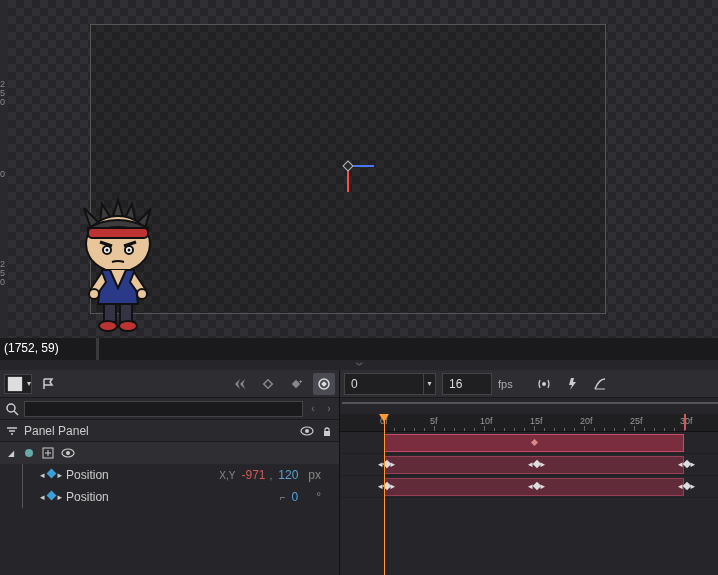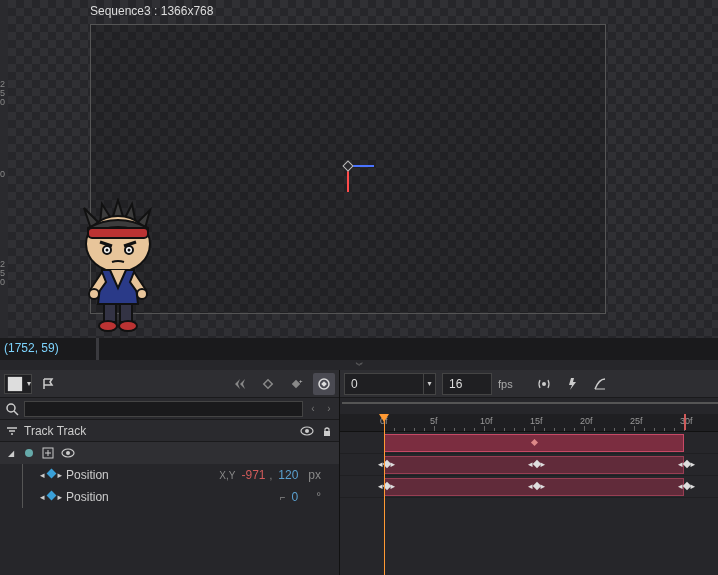--- a/index.html
+++ b/index.html
@@ -87,21 +87,21 @@
     position: absolute;
     left: 72px; top: 198px;
     width: 92px; height: 136px;
   }
   .sprite svg { width: 100%; height: 100%; }
   
   .statusbar {
     position: absolute;
     left: 0; top: 338px; right: 0; height: 22px;
     background: #1a1a1c;
-    color: #7dd3fc;
+    color: #ffffff;
     font-size: 12px;
     padding: 3px 4px;
   }
   .vdiv {
     position: absolute;
     left: 96px; top: 338px;
     width: 3px; height: 22px;
     background: #3a3a3e;
   }
   
@@ -364,21 +364,20 @@
 <div class="canvas-area">
   <div class="ruler-v">
     <div class="ruler-mark" style="top:80px;white-space:pre">2
 5
 0</div>
     <div class="ruler-mark" style="top:170px">0</div>
     <div class="ruler-mark" style="top:260px;white-space:pre">2
 5
 0</div>
   </div>
-  <div class="seq-label">Sequence3 : 1366x768</div>
   <div class="seq-frame"></div>
   <div class="origin-gizmo">
     <div class="gizmo-x"></div>
     <div class="gizmo-y"></div>
     <div class="gizmo-c"></div>
   </div>
   <div class="sprite">
     <svg viewBox="0 0 92 136">
 
       <path d="M20 34 L12 10 L28 26 L30 6 L40 22 L46 2 L52 22 L60 6 L64 26 L78 12 L72 34 Z" fill="#3c3c3c" stroke="#111" stroke-width="2"></path>
@@ -476,21 +475,21 @@
       <span class="chev">›</span>
     </div>
     <div class="trackpanel-row">
       <div class="icon-btn" style="width:16px;height:16px">
         <svg viewBox="0 0 14 14">
             <line x1="2" y1="4" x2="12" y2="4" stroke="#ccc" stroke-width="1.5"></line>
             <line x1="4" y1="7" x2="10" y2="7" stroke="#ccc" stroke-width="1.5"></line>
             <line x1="6" y1="10" x2="8" y2="10" stroke="#ccc" stroke-width="1.5"></line>
           </svg>
       </div>
-      <span class="tp-label">Track Track</span>
+      <span class="tp-label">Panel Panel</span>
       <div class="icon-btn" style="width:16px;height:16px">
         <svg viewBox="0 0 14 14">
             <ellipse cx="7" cy="7" rx="6" ry="4" fill="none" stroke="#ccc" stroke-width="1.2"></ellipse>
             <circle cx="7" cy="7" r="2" fill="#ccc"></circle>
           </svg>
       </div>
       <div class="icon-btn" style="width:16px;height:16px">
         <svg viewBox="0 0 14 14">
             <rect x="4" y="7" width="6" height="5" fill="#ccc"></rect>
             <path d="M5 7 L5 5 Q7 3 9 5 L9 7" stroke="#ccc" stroke-width="1.2" fill="none"></path>

